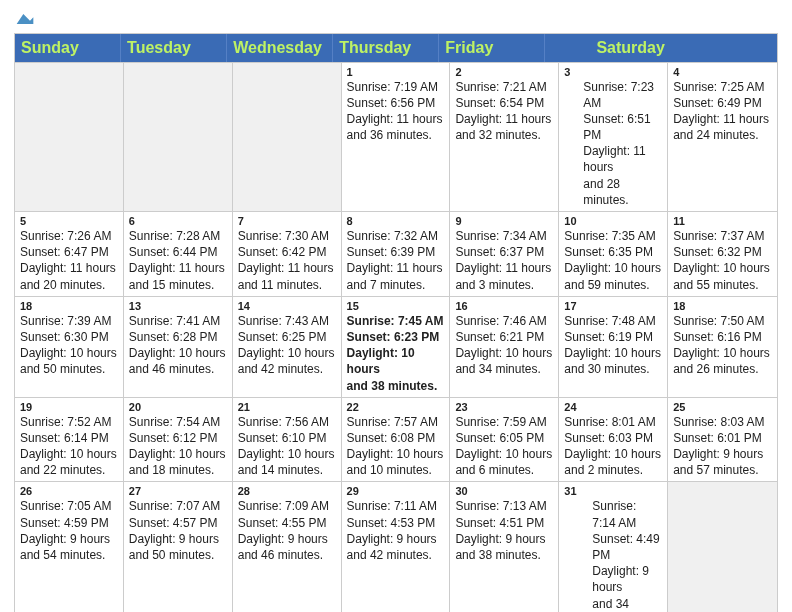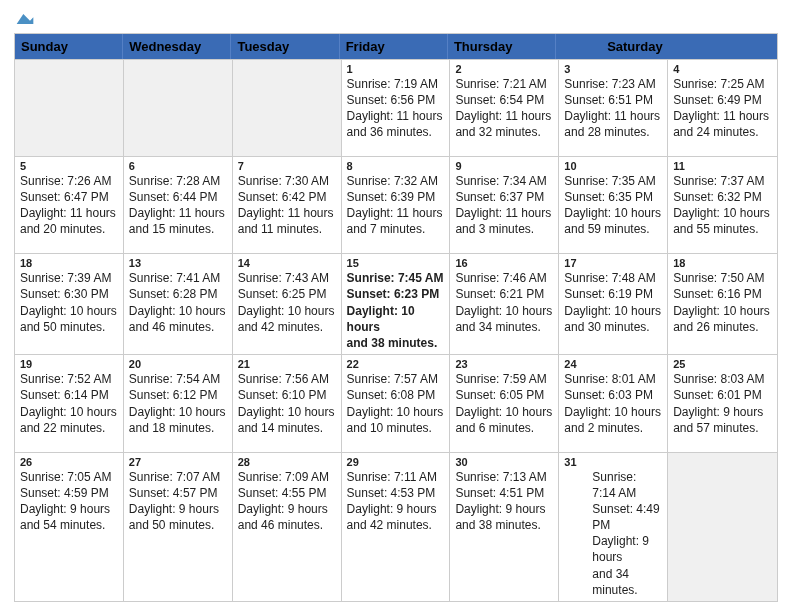--- a/index.html
+++ b/index.html
@@ -62,23 +62,23 @@
       display: flex;
       flex-direction: column;
       border: 1px solid #ccc;
     }
     .cal-header {
       display: grid;
       grid-template-columns: repeat(7, 1fr);
       background: #3a6bb5;
     }
     .cal-header-cell {
-      color: #000000;
+      color: #bef264;
       font-weight: bold;
-      font-size: 13px;
+      font-size: 16px;
       padding: 5px 6px;
       border-right: 1px solid #5580c5;
     }
     .cal-header-cell:last-child { border-right: none; margin-left: 45px; }
     .cal-body {
       flex: 1;
       display: flex;
       flex-direction: column;
     }
     .cal-row {
@@ -129,24 +129,24 @@
     </div>
     <div class="title-block">
       <div class="month-title"></div>
       <div class="location"></div>
     </div>
   </div>
 
   <div class="calendar">
     <div class="cal-header">
     <div class="cal-header-cell">Sunday</div>
+        <div class="cal-header-cell">Tuesday</div>
         <div class="cal-header-cell">Wednesday</div>
-        <div class="cal-header-cell">Tuesday</div>
+        <div class="cal-header-cell">Thursday</div>
         <div class="cal-header-cell">Friday</div>
-        <div class="cal-header-cell">Thursday</div>
         <div class="cal-header-cell">Saturday</div>
       </div>
     <div class="cal-body">
     <div class="cal-row">
           <div class="cal-cell shaded empty"></div>
           <div class="cal-cell shaded empty"></div>
           <div class="cal-cell shaded empty"></div>
           <div class="cal-cell">
             <span class="day-num">1</span>
             <div class="cell-text" style="white-space: pre-line;">Sunrise: 7:19 AM
@@ -156,21 +156,21 @@
           </div>
           <div class="cal-cell">
             <span class="day-num">2</span>
             <div class="cell-text" style="white-space: pre-line;">Sunrise: 7:21 AM
 Sunset: 6:54 PM
 Daylight: 11 hours
 and 32 minutes.</div>
           </div>
           <div class="cal-cell">
             <span class="day-num">3</span>
-            <div class="cell-text" style="white-space: pre-line;">Sunrise: 7:23 AM
+            <div class="cell-text" style="white-space: pre-line; margin-left: 19px;">Sunrise: 7:23 AM
 Sunset: 6:51 PM
 Daylight: 11 hours
 and 28 minutes.</div>
           </div>
           <div class="cal-cell">
             <span class="day-num">4</span>
             <div class="cell-text" style="white-space: pre-line;">Sunrise: 7:25 AM
 Sunset: 6:49 PM
 Daylight: 11 hours
 and 24 minutes.</div>

